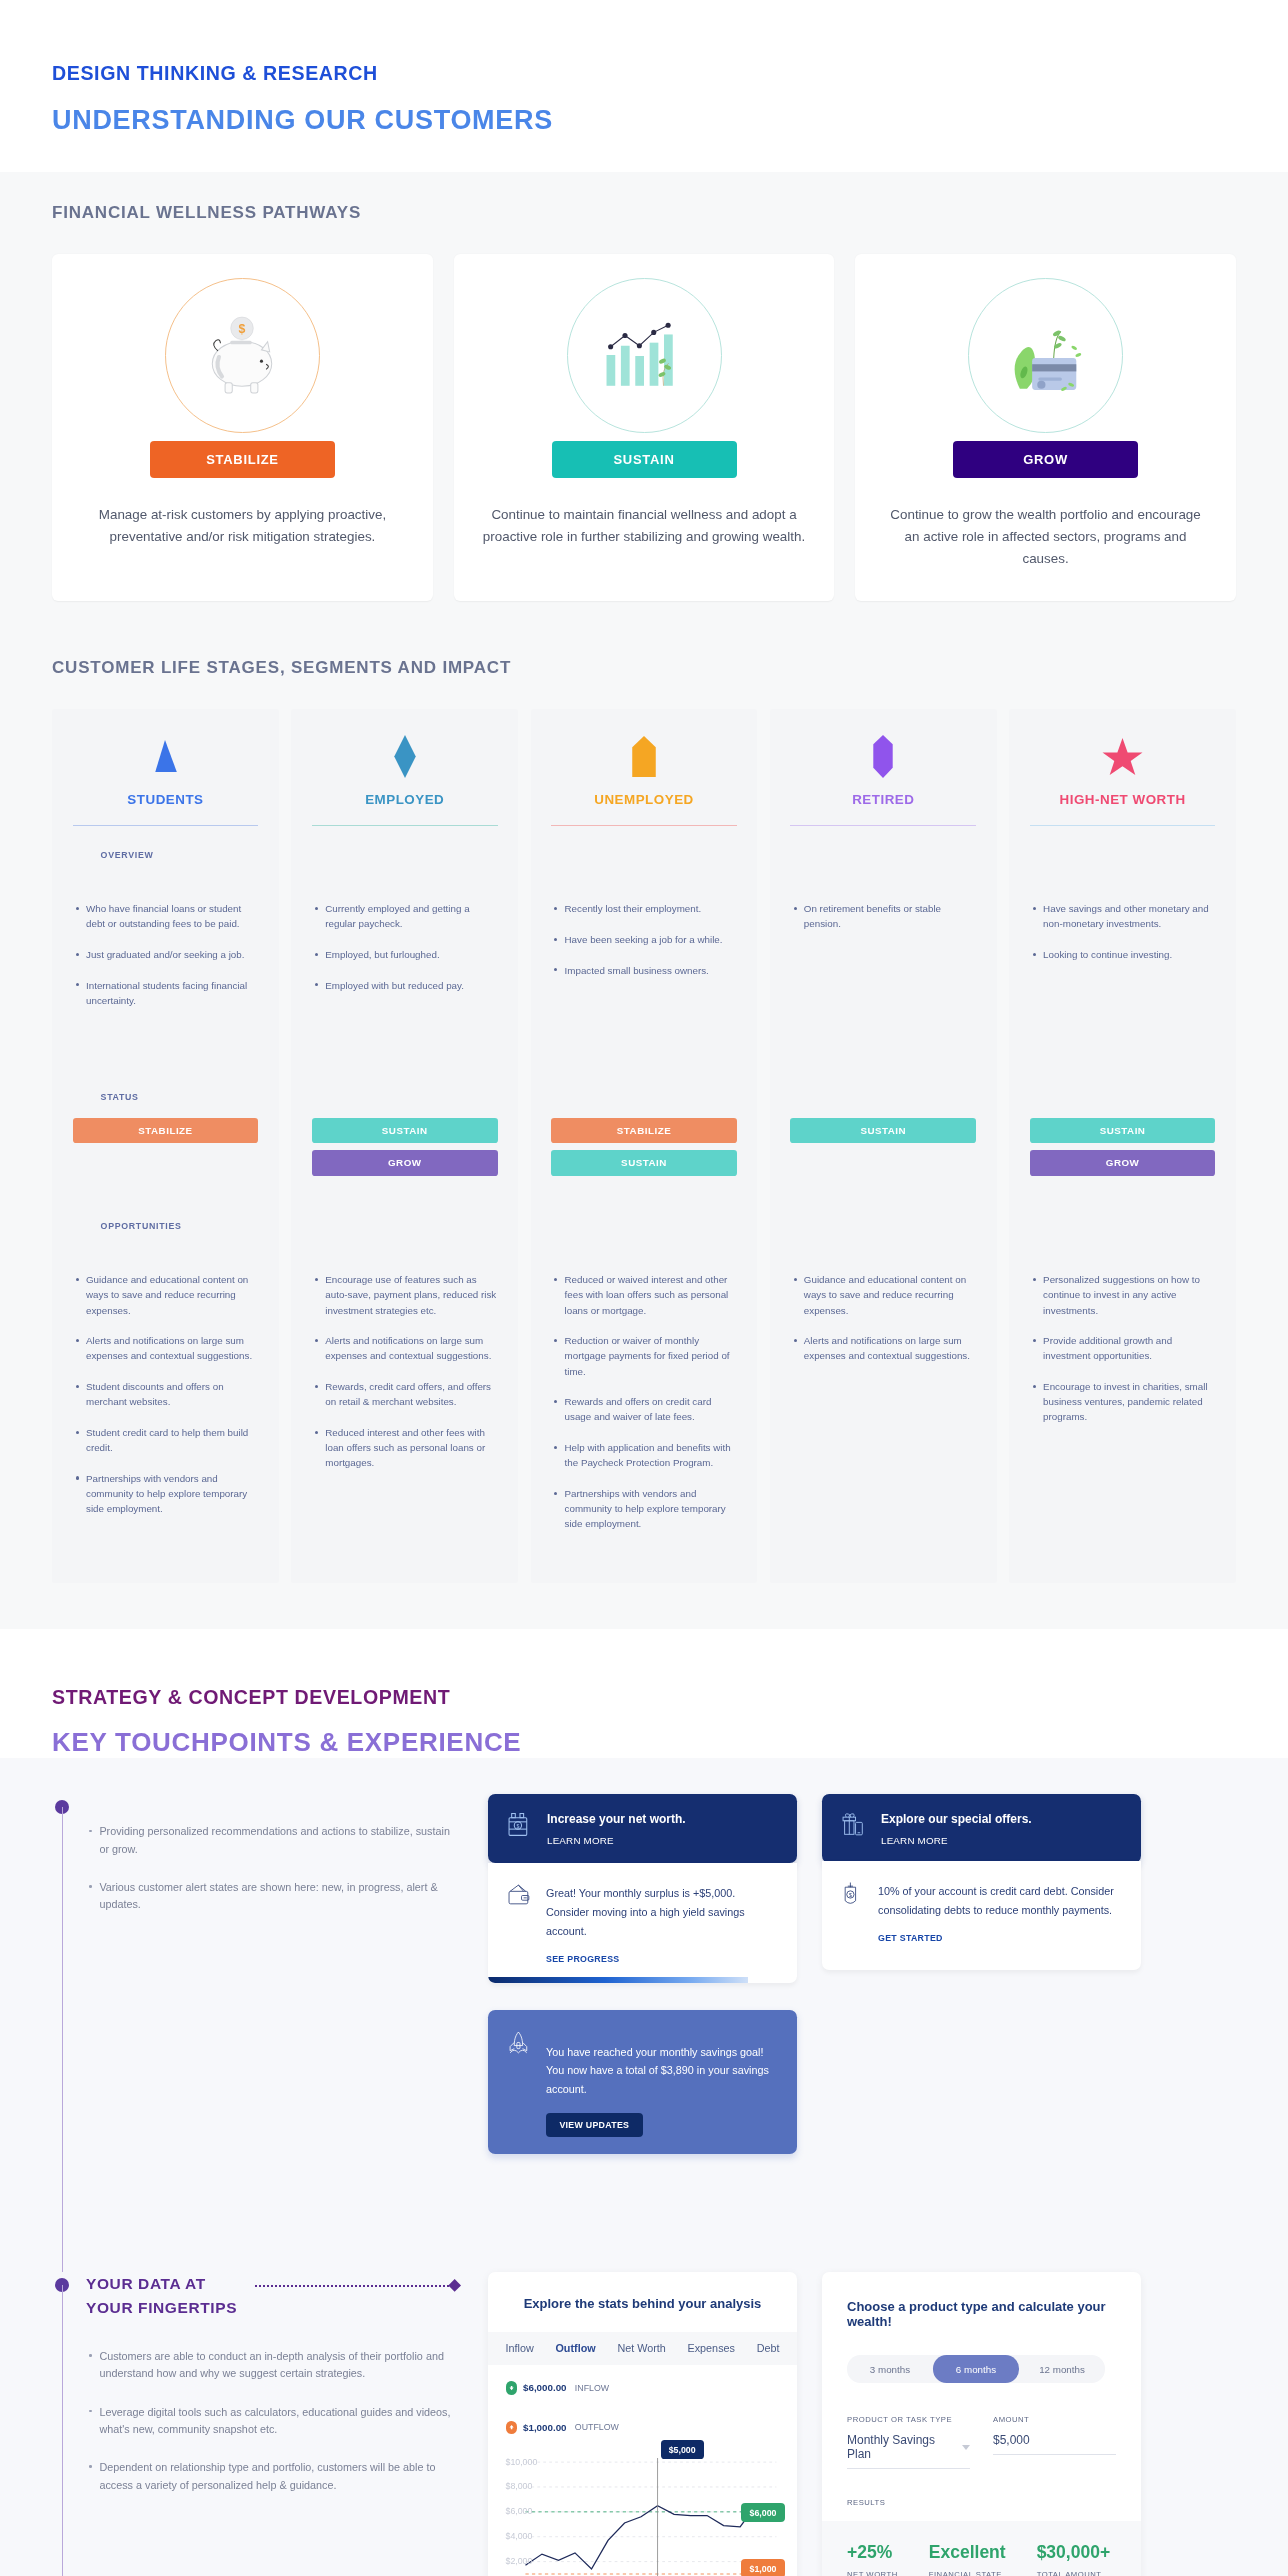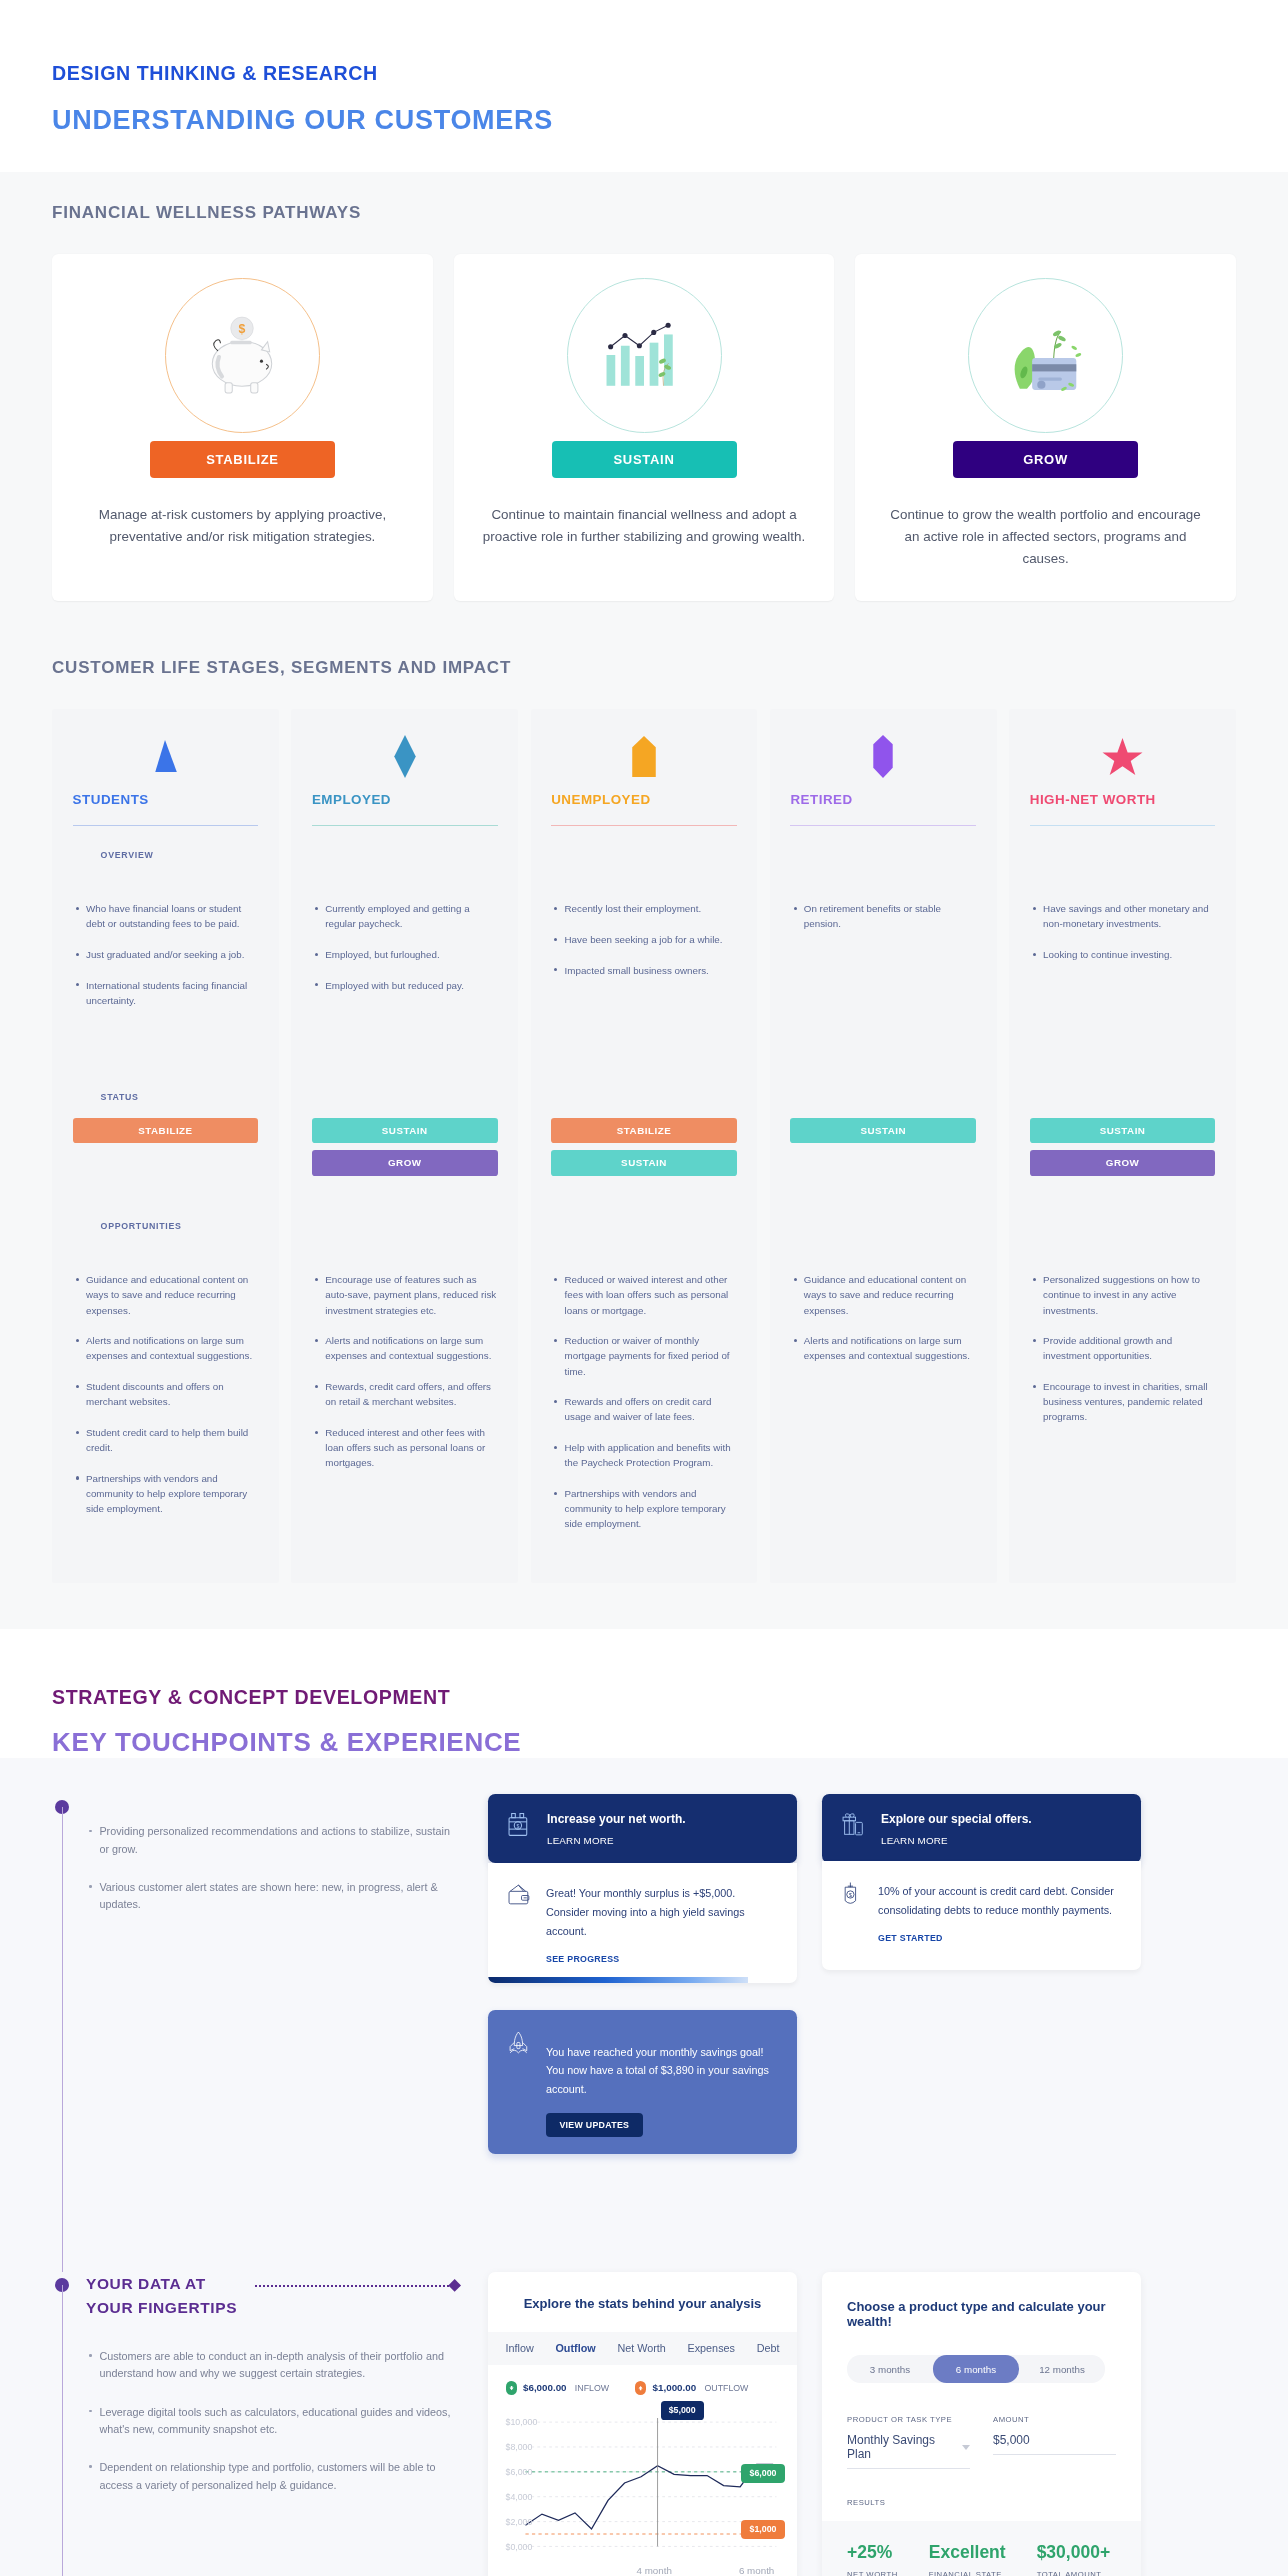--- a/index.html
+++ b/index.html
@@ -57,21 +57,21 @@
   }
 
   
   .matrix { display: flex; gap: 12.4px; padding: 0 52px; align-items: stretch; }
   .mx-col {
     flex: 1; background:#f4f5f7; border-radius: 2.1px;
     padding: 24px 20.6px 36px 20.6px; display:flex; flex-direction:column;
   }
   .mx-icon { height: 47px; display:flex; align-items:center; justify-content:center; margin-bottom: 12.4px;}
   .mx-label {
-    font-size: 13.4px; font-weight: 700; letter-spacing: 0.5px;
+    text-align:center; font-size: 13.4px; font-weight: 700; letter-spacing: 0.5px;
     padding-bottom: 18.5px;
   }
   .mx-rule { height: 0.5px; width: 100%; margin-bottom: 24px; }
 
   .mx-heading {
     font-size: 8.8px; font-weight: 700; letter-spacing: 0.7px;
     color: #5e6ca3; margin-bottom: 14.4px; min-height: 11.3px; padding-left: 28px;
   }
   .mx-heading.blank { visibility: hidden; }
   .mx-list { list-style: none; margin-top: 40px; }
@@ -170,21 +170,21 @@
   }
 
   
   .stats-card { background:#fff; border-radius: 7.2px; box-shadow: 0 2.6px 8.2px rgba(0,0,0,.06); overflow:hidden; }
   .stats-title { font-size: 13px; font-weight:700; color:#1e3a78; text-align:center; padding: 24px 10.3px 20.6px; }
   .stats-tabs {
     display:flex; justify-content:space-between; background:#f6f7f9;
     padding: 10.3px 17.5px; font-size: 10.8px; color:#4b5c86;
   }
   .stats-tabs .tab.active { font-weight:700; color:#2c4a93; }
-  .flow-row { display:flex; gap: 26px; padding: 16.5px 17.5px 5.2px; }
+  .flow-row { display:flex; gap: 26px; padding: 16.5px 17.5px 5.2px; flex-direction: column; }
   .flow-item { display:flex; align-items:center; gap: 6.2px; }
   .flow-pill { width: 11.3px; height: 13.4px; border-radius: 5.7px; display:flex; align-items:center; justify-content:center; }
   .flow-val { font-size: 9.8px; font-weight:700; color:#1e3a78; }
   .flow-lbl { font-size: 8.8px; color:#6d7795; margin-left: 2.1px; }
 
   .chart-wrap { position: relative; height: 170px; margin: 3.1px 10.3px 0 17.5px; }
   .y-lab { position:absolute; left:0; font-size: 8.8px; color:#c7cbd6; }
   .tip-navy {
     position:absolute; background:#0e2a66; color:#fff; font-size:8.8px; font-weight:600;
     padding: 4.6px 8.2px; border-radius: 3.6px;

